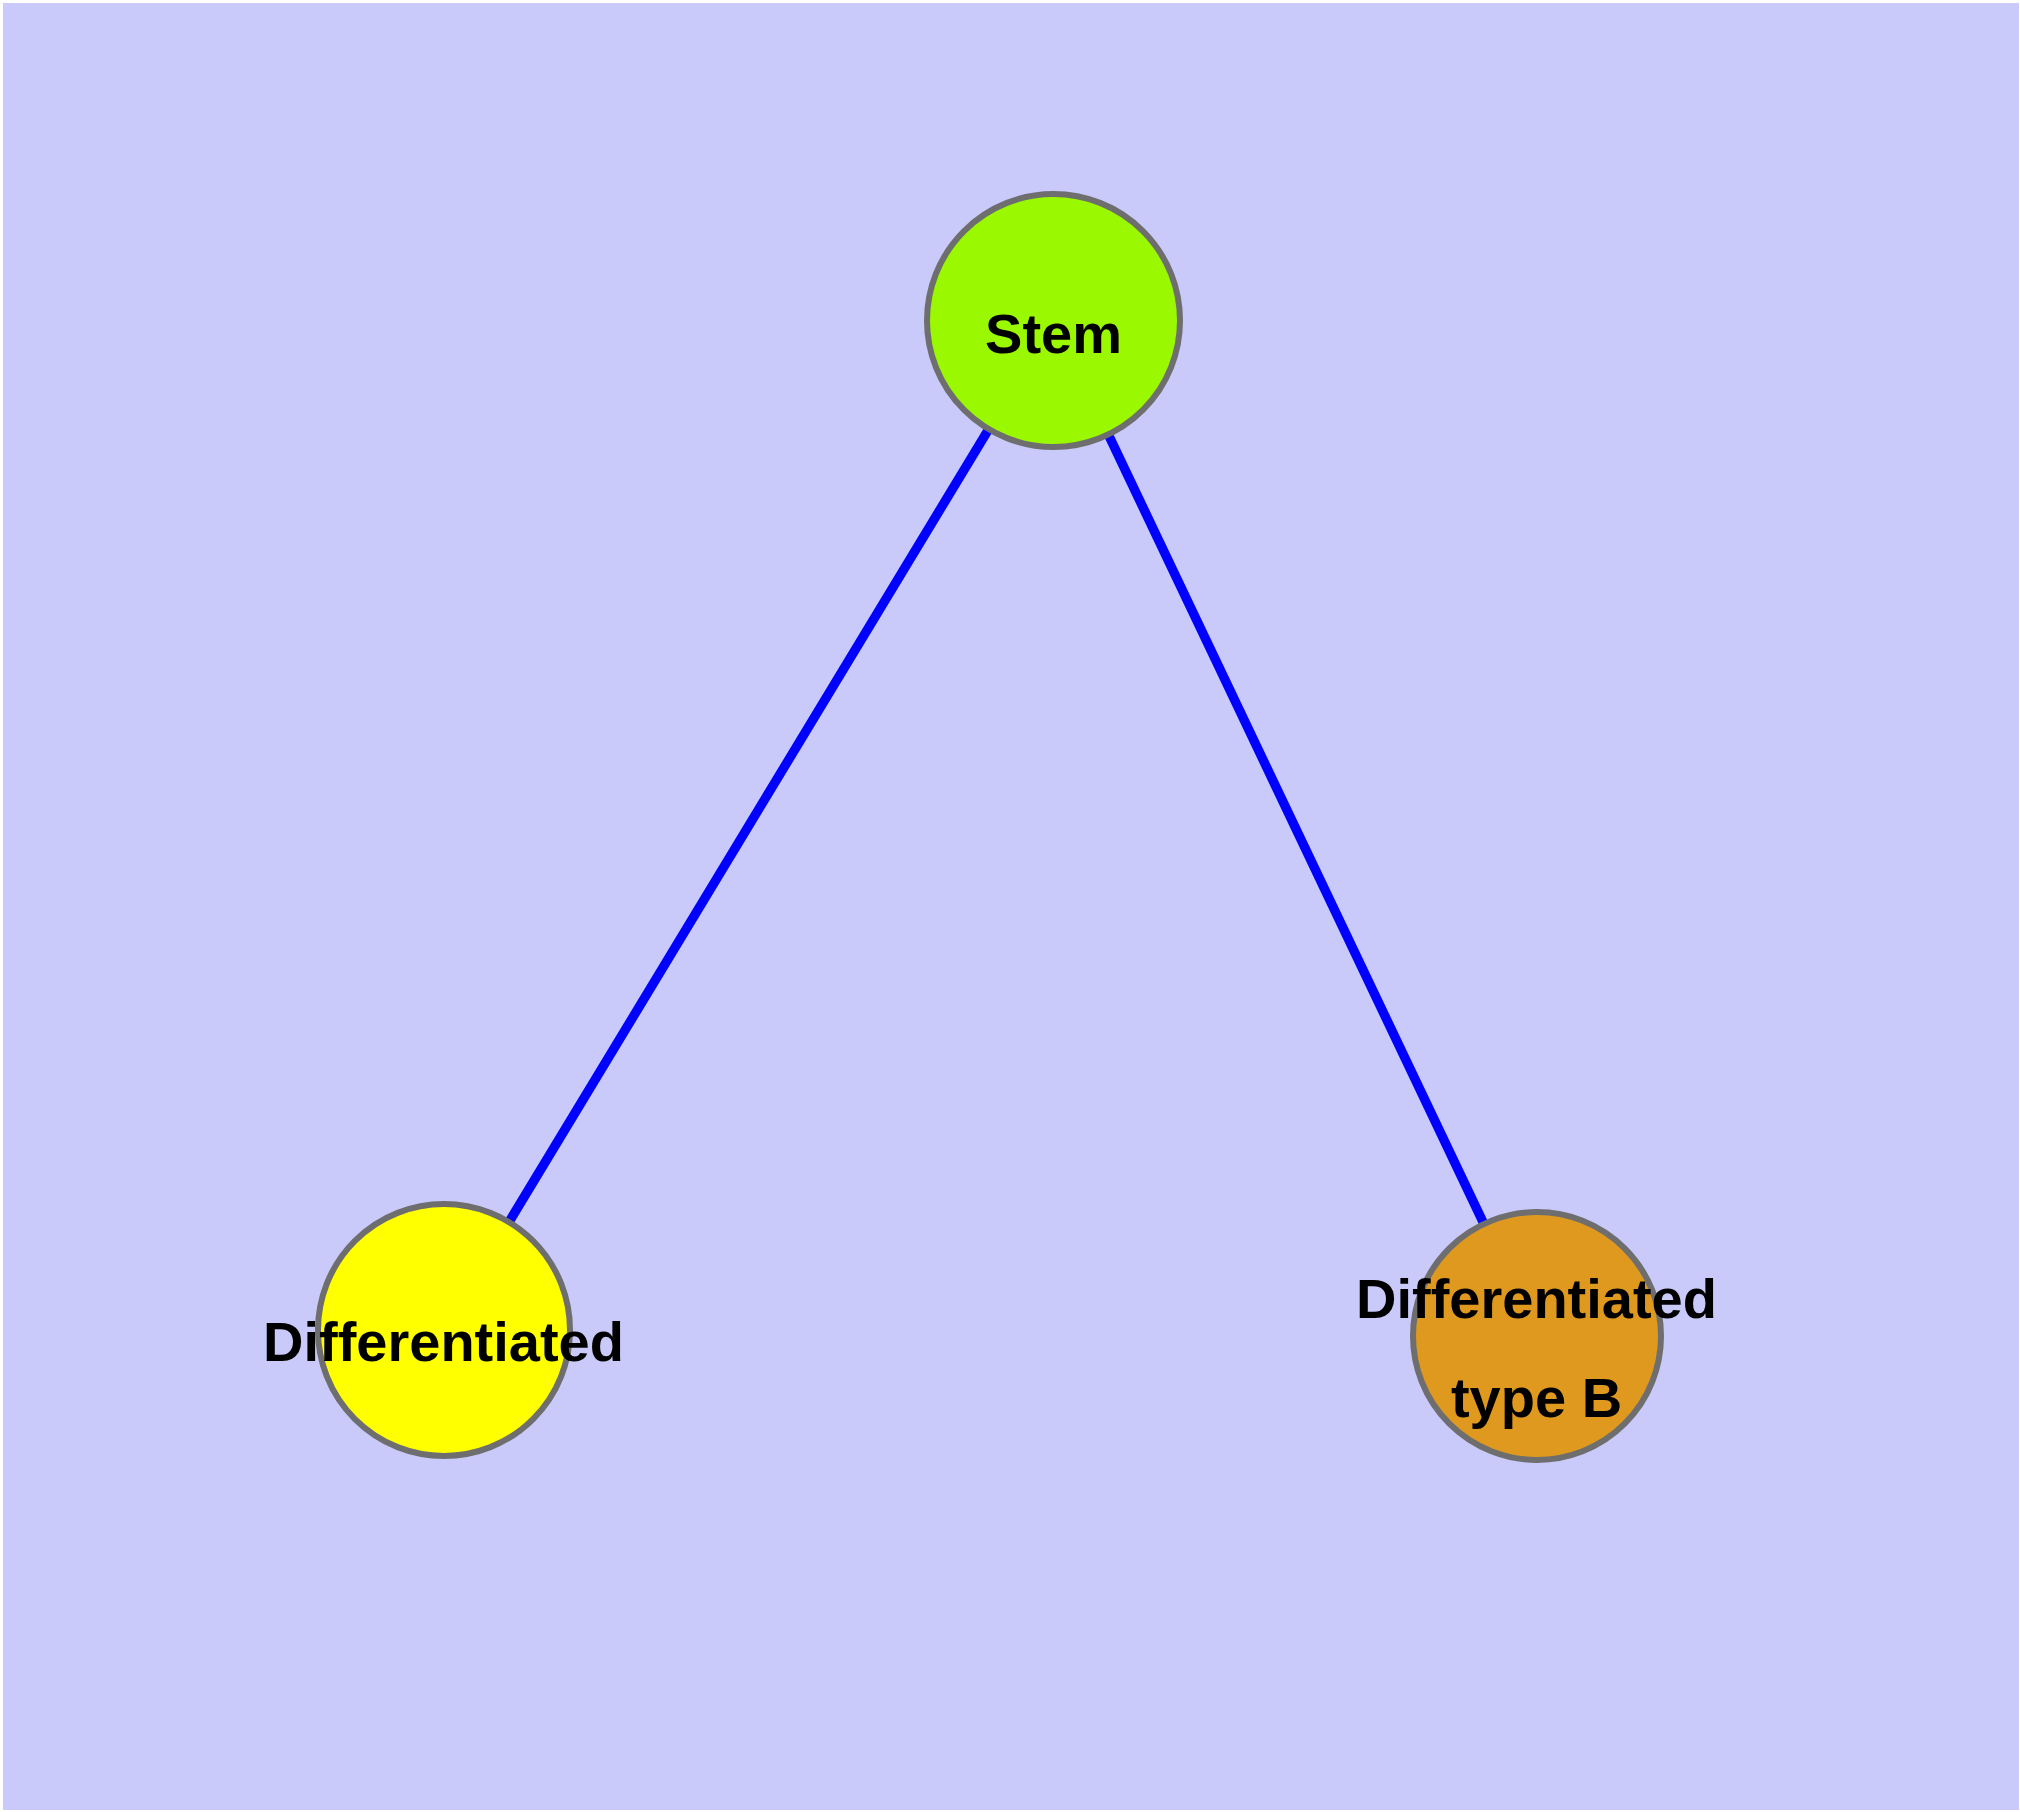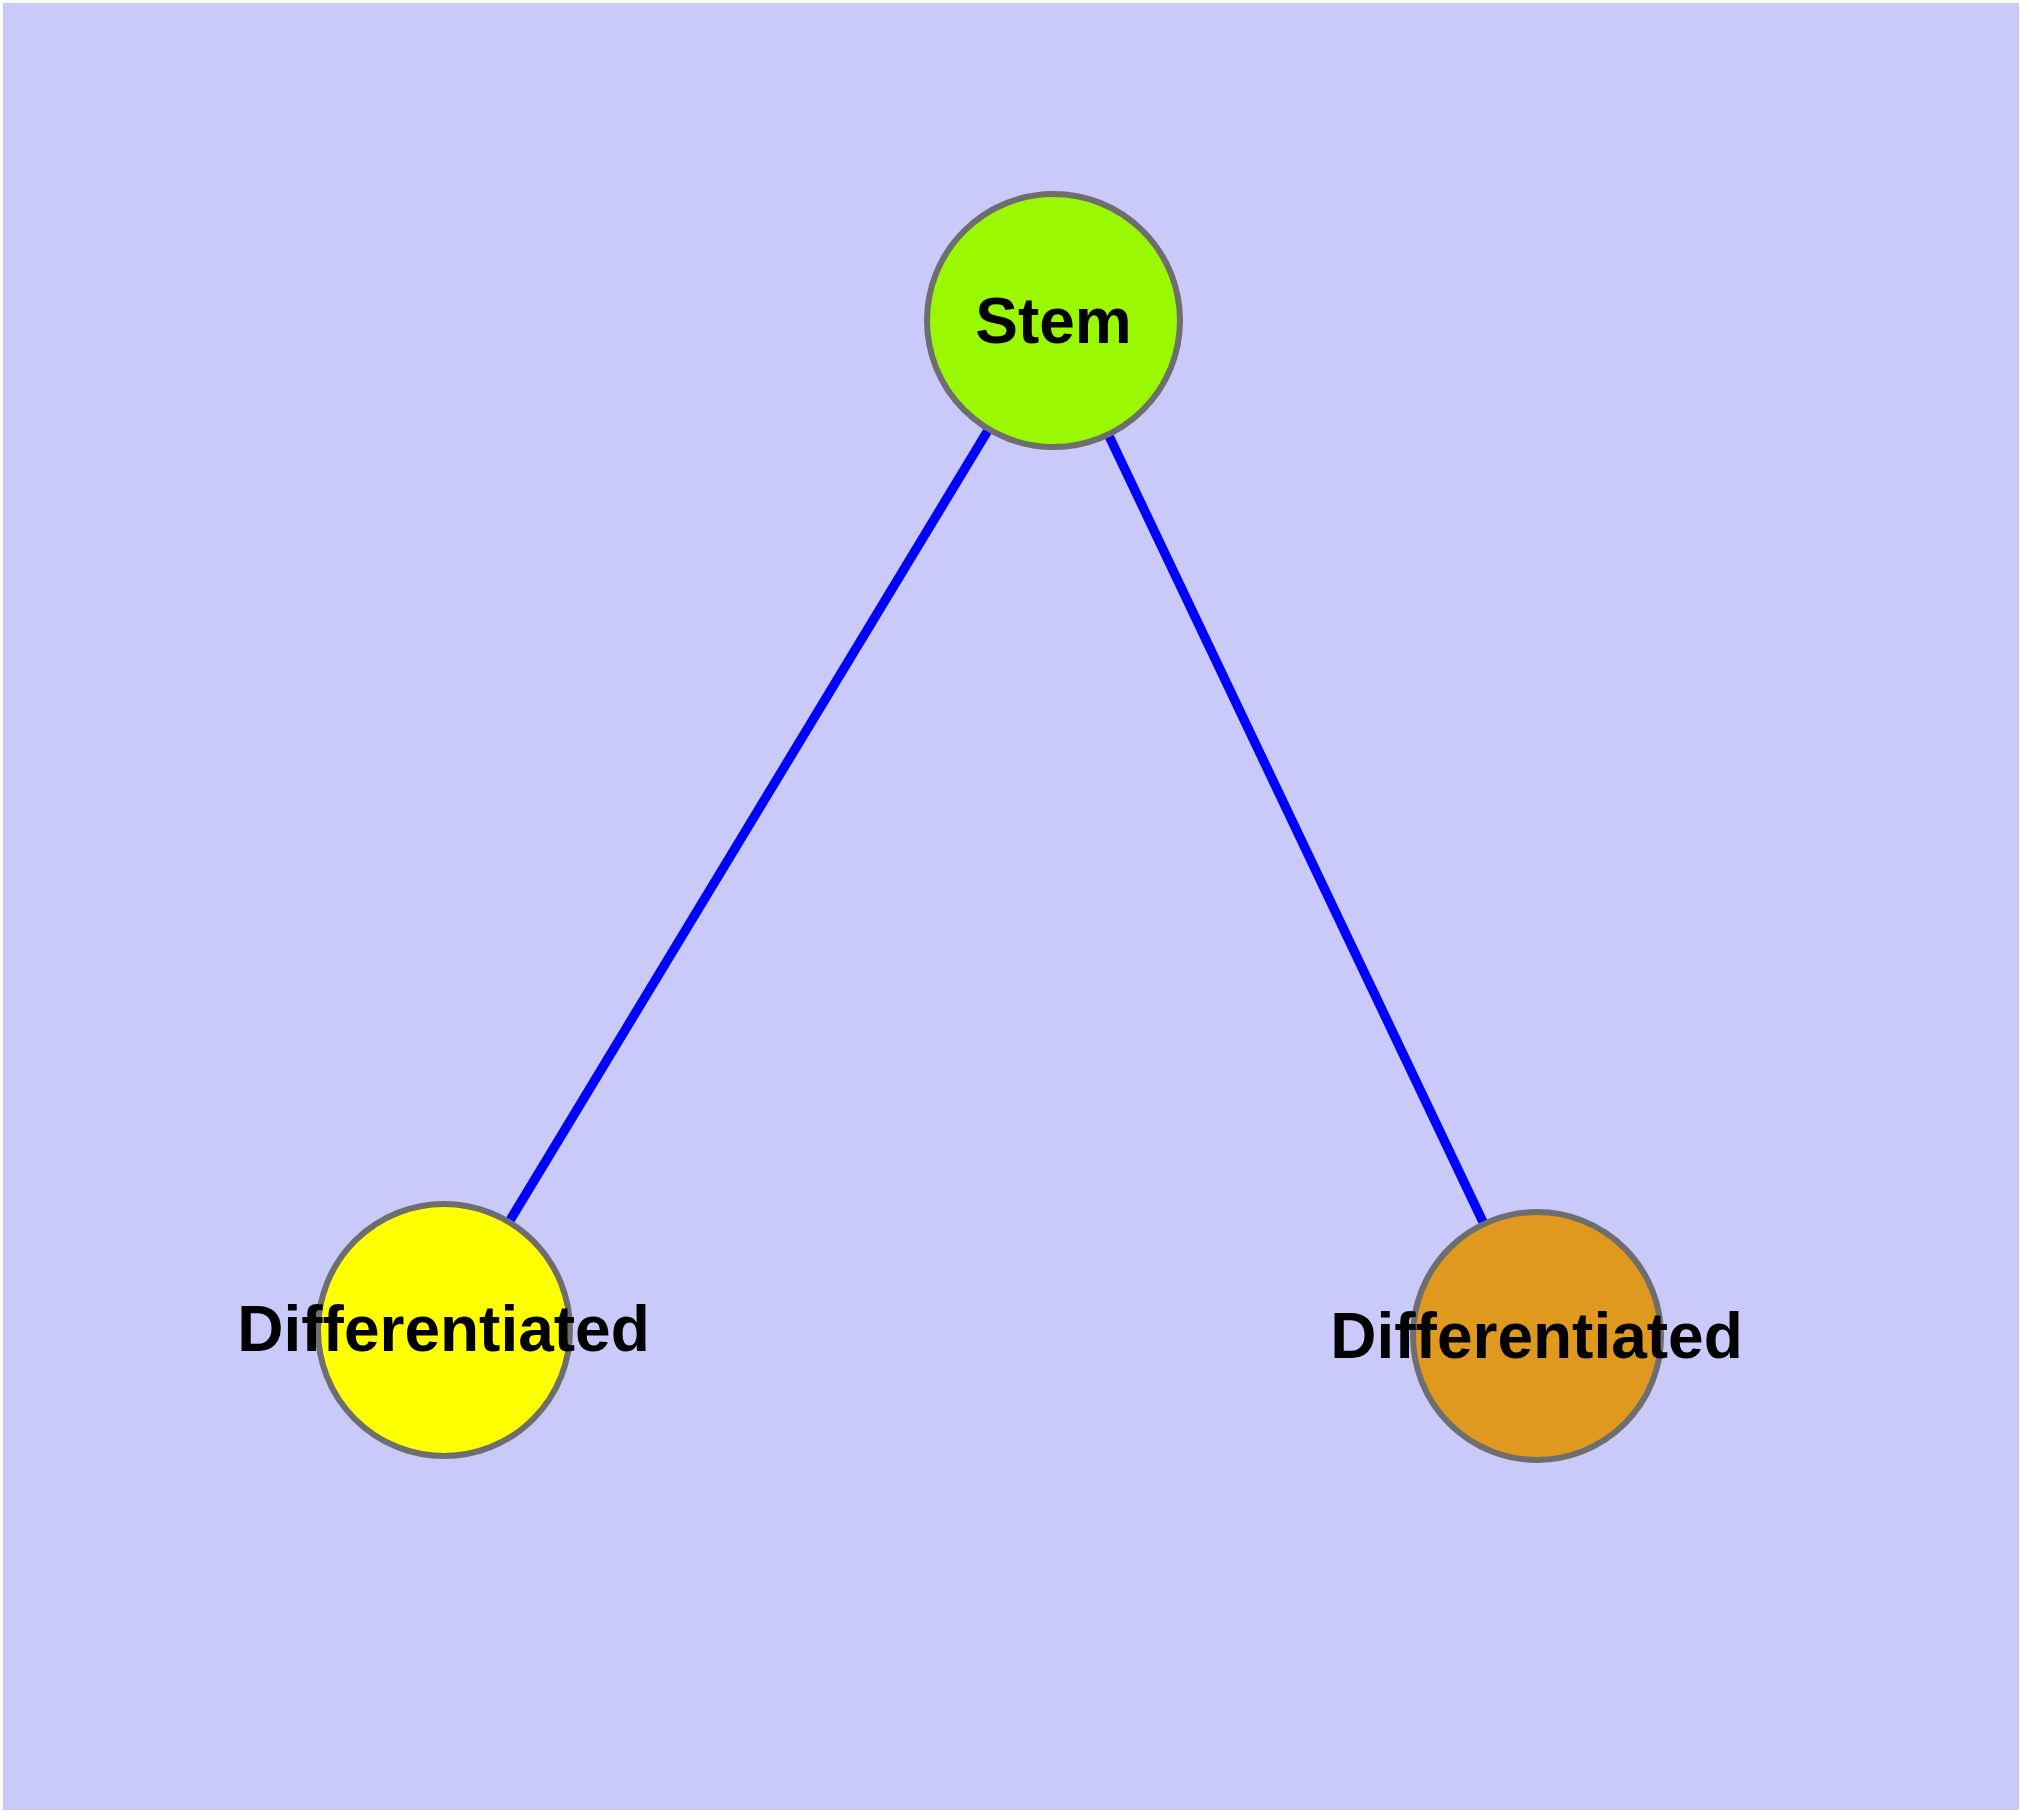--- a/index.html
+++ b/index.html
@@ -30,23 +30,24 @@
     position: absolute;
     border: 6px solid #6e6e6e;
     border-radius: 50%;
     box-sizing: border-box;
   }
   .node-label {
     position: absolute;
     transform: translate(-50%, -50%);
     text-align: center;
     font-weight: bold;
-    font-size: 64px;
+    font-size: 56px;
     line-height: 99px;
     white-space: nowrap;
+    margin-top: 12px;
   }
 </style>
 </head>
 <body>
 
 <div class="frame" style="background: rgb(201, 201, 250);">
 
   <svg class="edge-layer" xmlns="http://www.w3.org/2000/svg" viewBox="0 0 2378 2132" width="2015" height="1807">
     <line class="edge" x1="1240" y1="375" x2="520" y2="1565" stroke="#0000ff"></line>
     <line class="edge" x1="1240" y1="375" x2="1810" y2="1573" stroke="#0000ff"></line>
@@ -59,16 +60,17 @@
   <div class="node-label" style="left: 1051px; top: 318px; color: rgb(0, 0, 0);">
     <div>Stem</div>
   </div>
 
   <div class="node-label" style="left: 441px; top: 1326px; color: rgb(0, 0, 0);">
     <div>Differentiated</div>
   </div>
 
   <div class="node-label" style="left: 1534px; top: 1333px; color: rgb(0, 0, 0);">
     <div>Differentiated</div>
+    <div>type B</div>
   </div>
 
 </div>
 
 
 </body></html>

